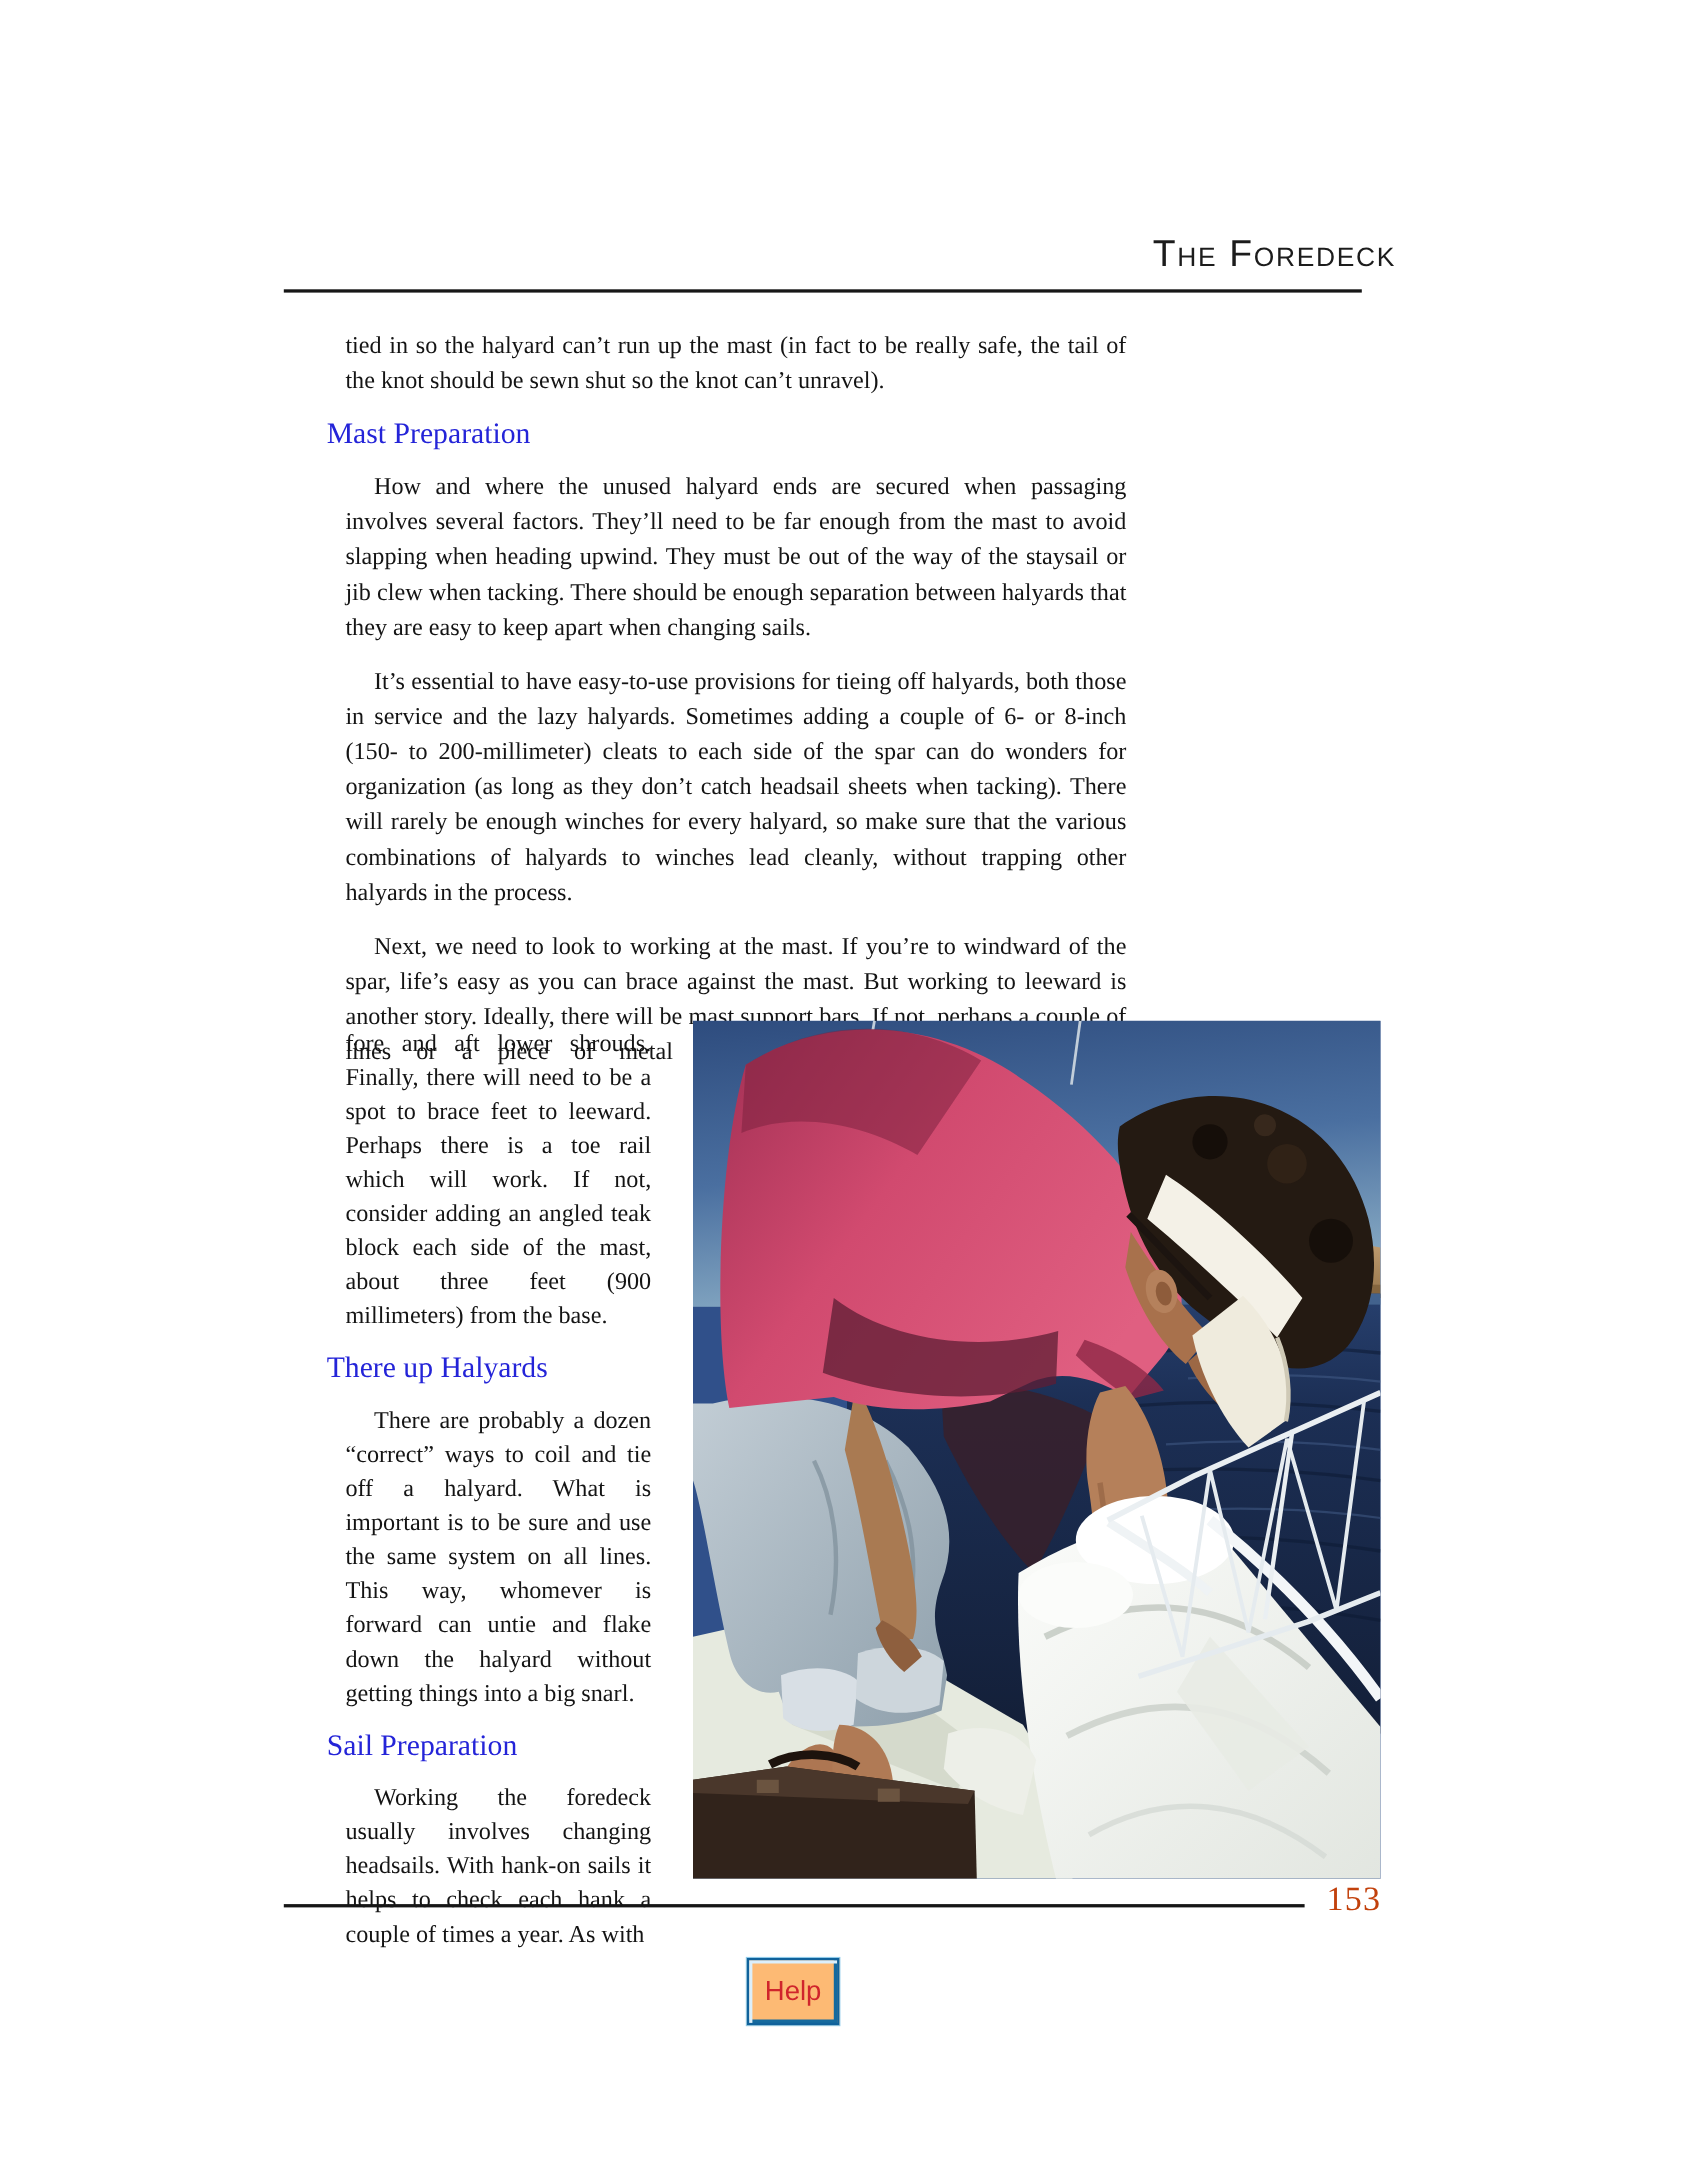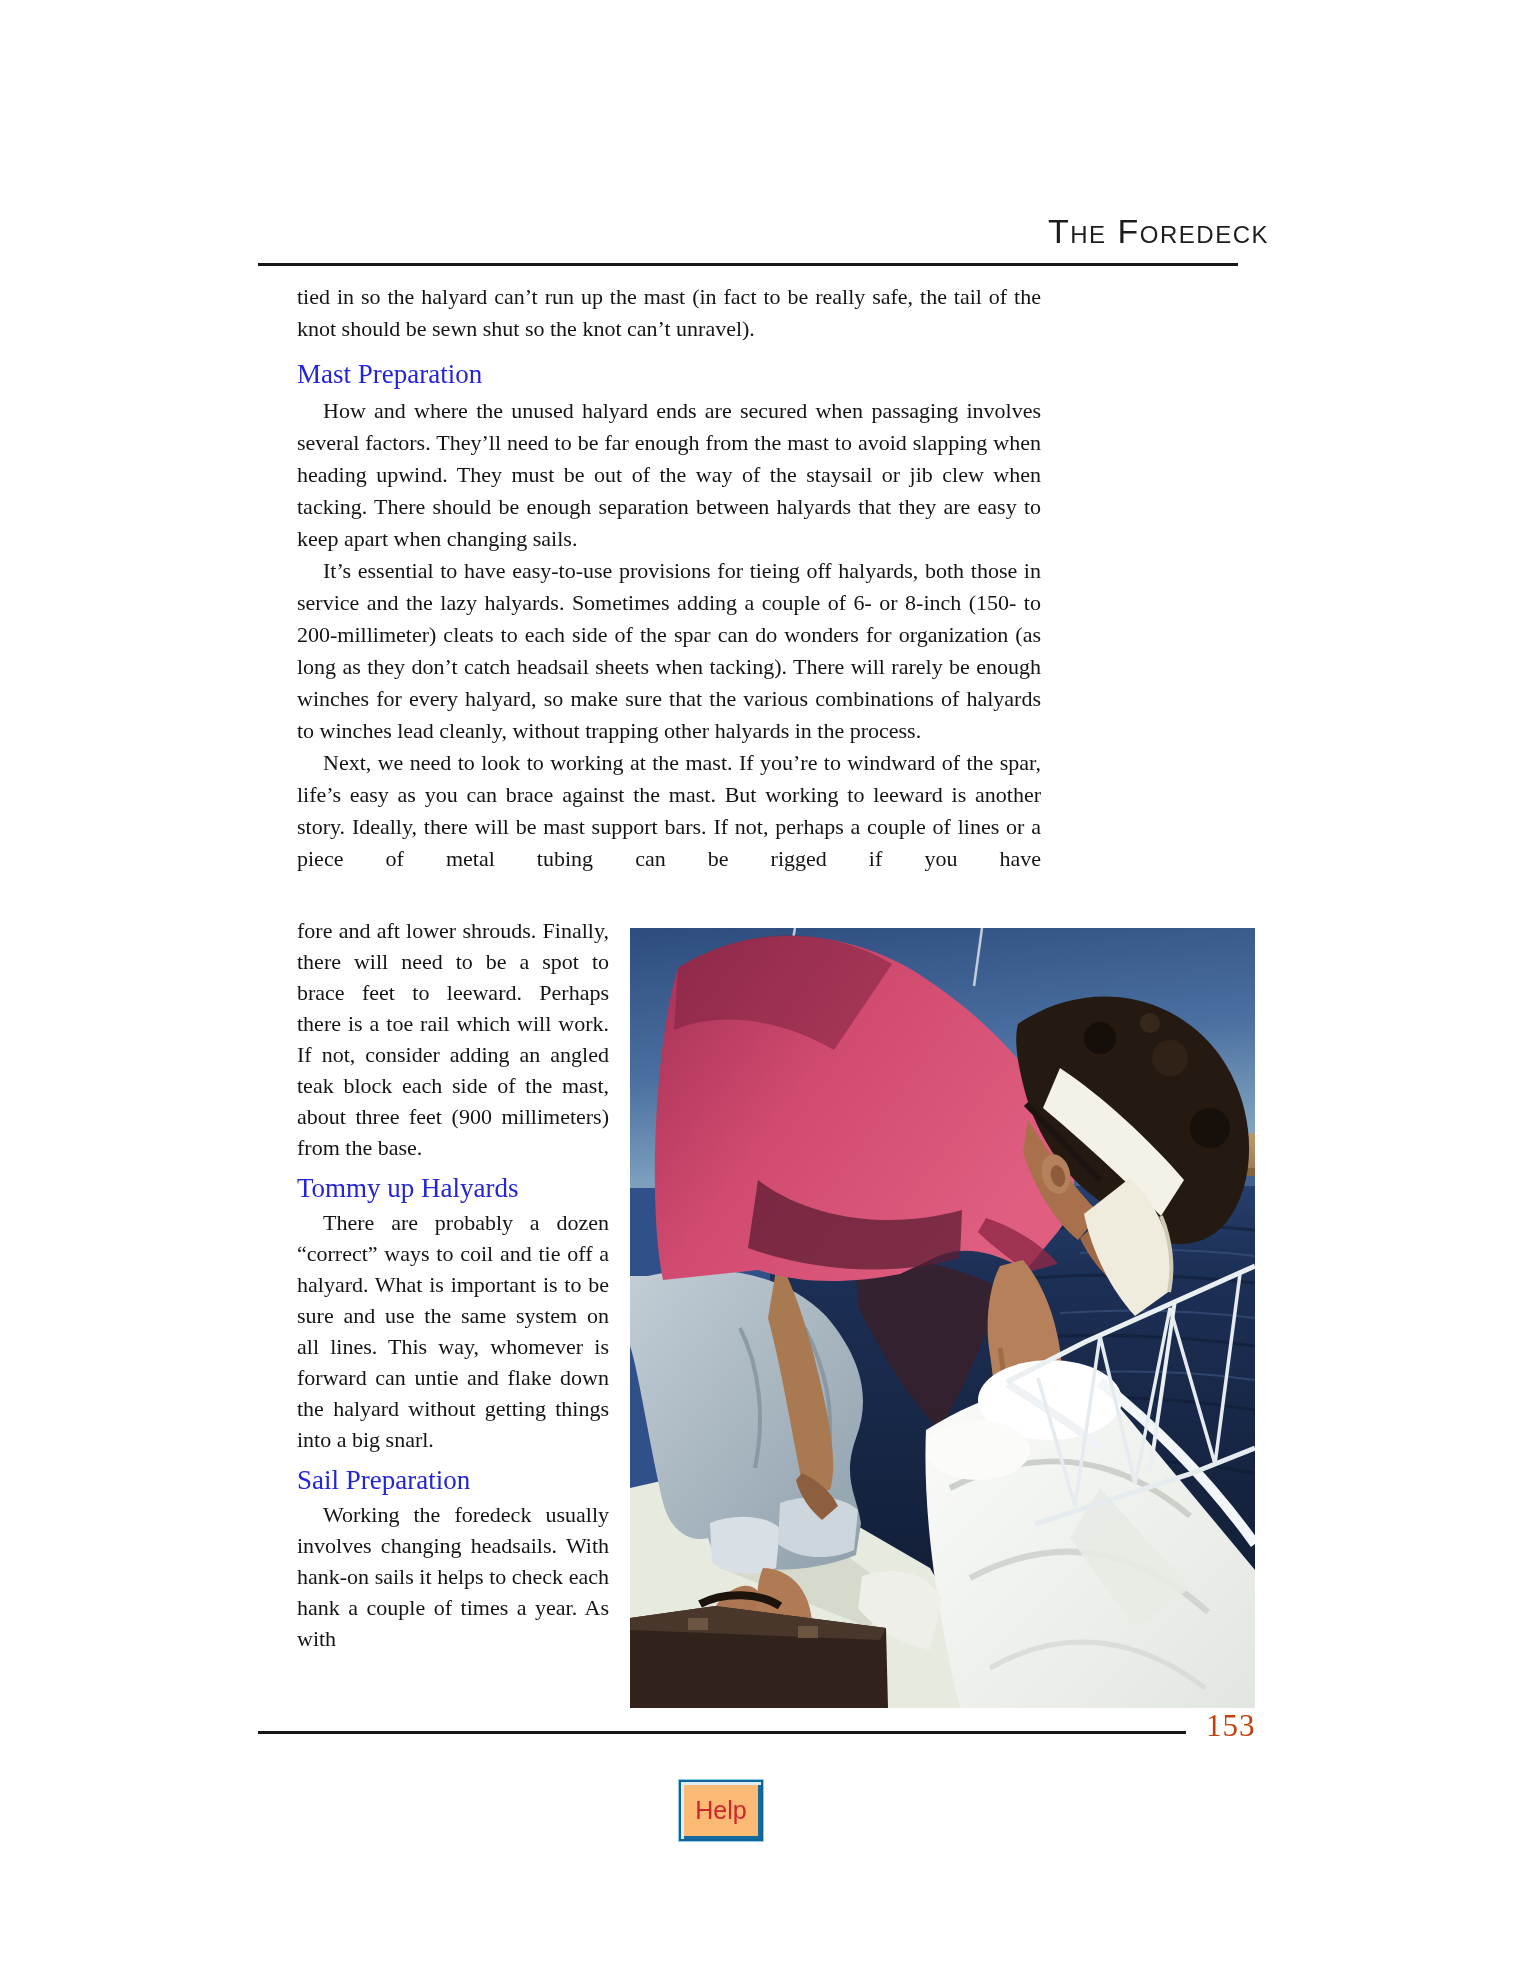--- a/index.html
+++ b/index.html
@@ -13,21 +13,21 @@
     font-size:34px; font-variant:small-caps; letter-spacing:1.5px;
     color:#1c1c1c; white-space:nowrap;
   }
   .rule-top    { position:absolute; left:258px; top:263px;  width:980px; height:3px; background:#161616; }
   .rule-bottom { position:absolute; left:258px; top:1731px; width:928px; height:3px; background:#161616; }
 
   .col-wide   { position:absolute; left:297px; top:281px; width:744px; }
   .col-narrow { position:absolute; left:297px; top:915px; width:312px; }
 
   p.body {
-    margin:0; font-size:22px; line-height:32px; text-align:justify;
+    margin:17px; font-size:22px; line-height:32px; text-align:justify;
     hyphens:auto; -webkit-hyphens:auto;
   }
   .col-narrow p.body { line-height:31px; }
   p.indent { text-indent:26px; }
   p.just-last { text-align-last:justify; }
 
   h2.sec {
     margin:14px 0 6px 0; font-weight:normal;
     font-family:"Liberation Serif", serif;
     font-size:27px; line-height:30px; color:#2424D8;
@@ -72,21 +72,21 @@
   <div class="col-wide">
     <p class="body">tied in so the halyard can’t run up the mast (in fact to be really safe, the tail of the knot should be sewn shut so the knot can’t unravel).</p>
     <h2 class="sec">Mast Preparation</h2>
     <p class="body indent">How and where the unused halyard ends are secured when passaging involves several factors. They’ll need to be far enough from the mast to avoid slapping when heading upwind. They must be out of the way of the staysail or jib clew when tacking. There should be enough separation between halyards that they are easy to keep apart when changing sails.</p>
     <p class="body indent">It’s essential to have easy-to-use provisions for tieing off halyards, both those in service and the lazy halyards. Sometimes adding a couple of 6- or 8-inch (150- to 200-millimeter) cleats to each side of the spar can do wonders for organization (as long as they don’t catch headsail sheets when tacking). There will rarely be enough winches for every halyard, so make sure that the various combinations of halyards to winches lead cleanly, without trapping other halyards in the process.</p>
     <p class="body indent just-last">Next, we need to look to working at the mast. If you’re to windward of the spar, life’s easy as you can brace against the mast. But working to leeward is another story. Ideally, there will be mast support bars. If not, perhaps a couple of lines or a piece of metal tubing can be rigged if you have</p>
   </div>
 
   <div class="col-narrow">
     <p class="body">fore and aft lower shrouds. Finally, there will need to be a spot to brace feet to leeward. Perhaps there is a toe rail which will work. If not, consider adding an angled teak block each side of the mast, about three feet (900 millimeters) from the base.</p>
-    <h2 class="sec">Tommy up Halyards</h2>
+    <h2 class="sec">There up Halyards</h2>
     <p class="body indent">There are probably a dozen “correct” ways to coil and tie off a halyard. What is important is to be sure and use the same system on all lines. This way, whomever is forward can untie and flake down the halyard without getting things into a big snarl.</p>
     <h2 class="sec">Sail Preparation</h2>
     <p class="body indent">Working the foredeck usually involves changing headsails. With hank-on sails it helps to check each hank a couple of times a year. As with</p>
   </div>
 
 
   <div class="photo" role="img" aria-label="Man in a pink t-shirt and white visor bends over the foredeck of a sailboat furling a white hank-on jib; laced lifelines, dark blue sea and desert hills behind">
     <svg viewBox="0 0 625 780" preserveAspectRatio="none" xmlns="http://www.w3.org/2000/svg" aria-hidden="true">
       <defs>
         <linearGradient id="skyG" x1="0" y1="0" x2="0.25" y2="1">

